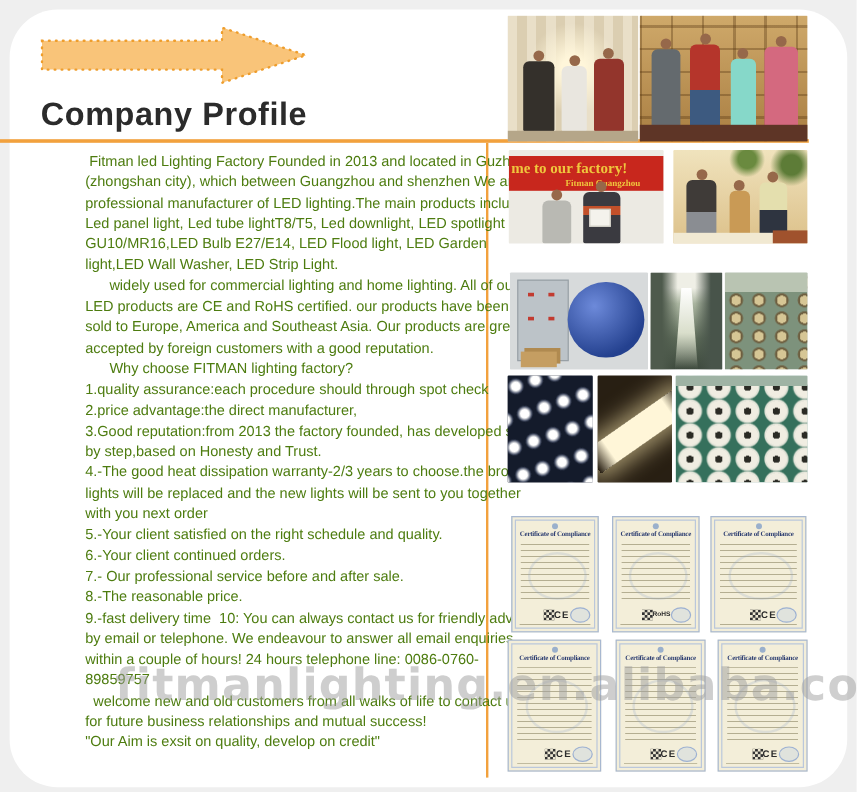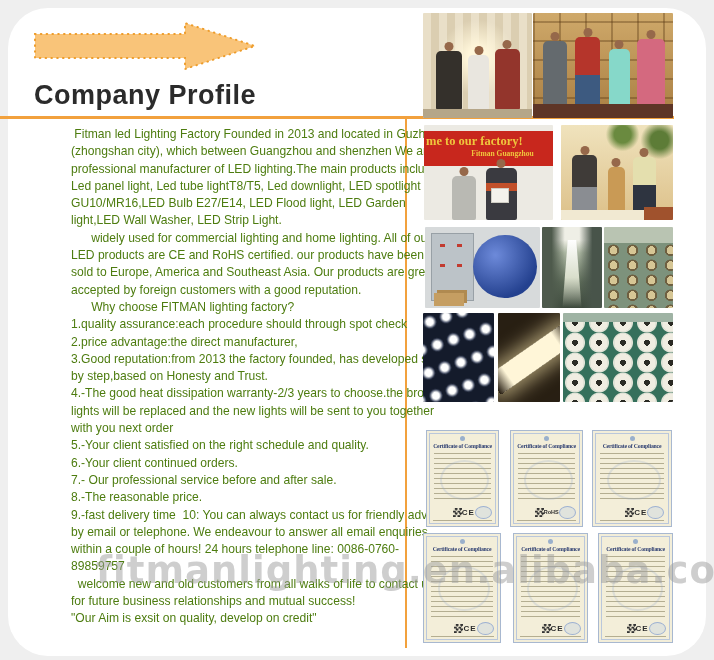--- a/index.html
+++ b/index.html
@@ -150,21 +150,21 @@
       </div>
       <div class="ph s-showroom" style="left:110px;width:140px;">
         <div class="fig" style="left:7%;width:17%;height:62%;bottom:11%;background:#646a6e;"></div>
         <div class="fig" style="left:30%;width:18%;height:66%;bottom:11%;background:linear-gradient(#b5352b 0 55%,#3d5a80 55%);"></div>
         <div class="fig" style="left:54%;width:15%;height:55%;bottom:11%;background:#86d8c9;"></div>
         <div class="fig" style="left:74%;width:20%;height:64%;bottom:11%;background:#d4697f;"></div>
         <div class="floor"></div>
       </div>
     </div>
 
-    <div class="row" style="top:112px;height:95px;">
+    <div class="row" style="top:112px;height:78px;">
       <div class="ph s-banner" style="left:1px;width:129px;">
         <div class="banner">
           <div class="banner-l1">me to our factory!</div>
           <div class="banner-l2">Fitman Guangzhou</div>
         </div>
         <div class="fig" style="left:22%;width:18%;height:46%;bottom:0;background:#b9b9b3;"></div>
         <div class="fig" style="left:48%;width:24%;height:55%;bottom:0;background:linear-gradient(#3a3a40 0 28%,#c2502a 28% 44%,#3a3a40 44%);"></div>
         <div class="folder" style="left:52%;bottom:18%;"></div>
       </div>
       <div class="ph s-lobby" style="left:138px;width:112px;">

